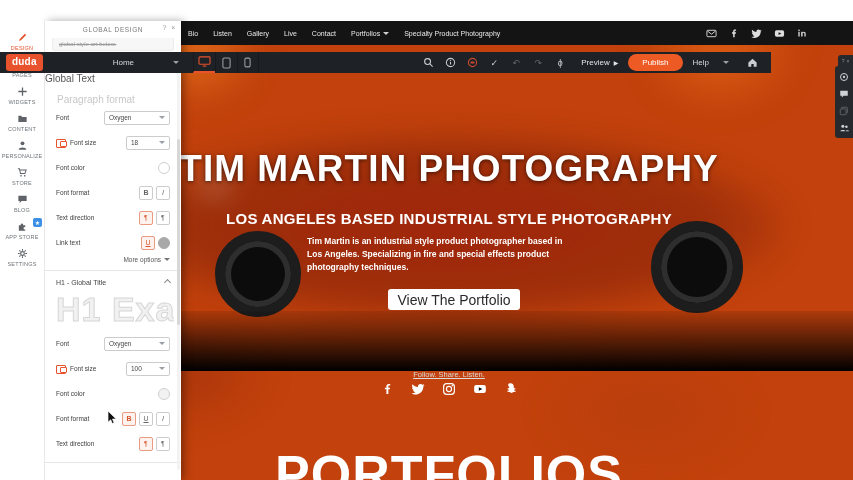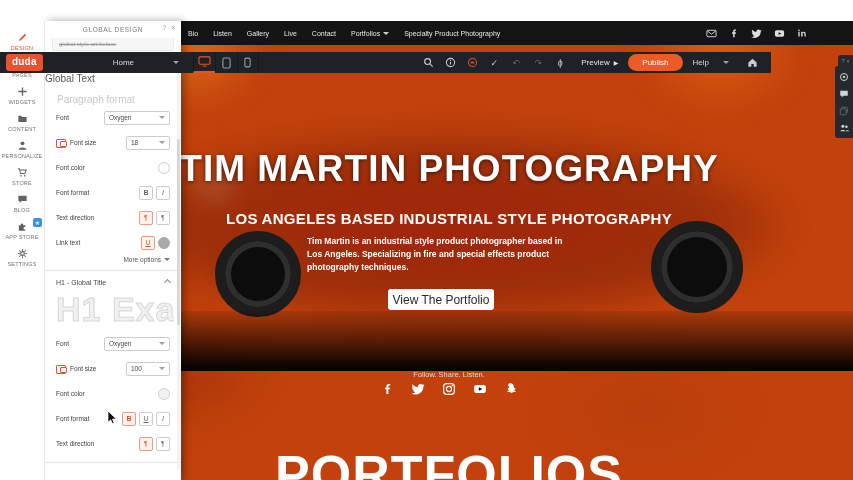--- a/index.html
+++ b/index.html
@@ -93,25 +93,25 @@
     display:flex; align-items:center; padding-left:143px; gap:15px; }
   .nav-item { font-size:7px; color:#e8e8e8; white-space:nowrap; display:flex; align-items:center; gap:3px; }
   .nav-social { margin-left:auto; display:flex; align-items:center; gap:12px; padding-right:46px; }
   .nav-social svg { display:block; }
   .hero-title { position:absolute; top:127px; left:0; right:0; text-align:center; color:#fff;
     font-size:37px; font-weight:bold; letter-spacing:1px; text-shadow:0 1px 4px rgba(0,0,0,.6); }
   .hero-sub { position:absolute; top:189px; left:0; right:0; text-align:center; color:#fff;
     font-size:15px; font-weight:bold; letter-spacing:.3px; }
   .hero-body { position:absolute; top:214px; left:50%; margin-left:-142px; width:272px;
     color:#fff; font-size:8.5px; font-weight:bold; line-height:1.55; }
-  .cta { position:absolute; top:268px; left:50%; margin-left:-61px; width:106px; height:21px;
-    background:#fff; border:none; border-radius:3px; font-size:12px; color:#2a2a2a;
+  .cta { position:absolute; top:268px; left:50%; margin-left:-61px; width:132px; height:21px;
+    background:#fff; border:none; border-radius:3px; font-size:14px; color:#2a2a2a;
     display:flex; align-items:center; justify-content:center; }
   .follow-cap { position:absolute; top:349px; left:0; right:0; text-align:center;
-    color:#dcdcdc; font-size:7.5px; }
+    color:#dcdcdc; font-size:7.5px;text-decoration:underline; }
   .follow-icons { position:absolute; top:361px; left:0; right:0; display:flex;
     justify-content:center; gap:17px; }
   .portfolios { position:absolute; top:423px; left:0; right:0; text-align:center; color:#fff;
     font-size:52px; font-weight:bold; letter-spacing:1px; }
   .wheel { position:absolute; border-radius:50%; background:#0c0c0c; border:10px solid #1d1d1d;
     box-shadow:inset 0 0 0 6px #2e2e2e; }
 
   
   .side-toolbar { position:absolute; right:0; top:55px; z-index:15; }
   .st-handle { width:15px; height:11px; background:#26292d; border-radius:3px 0 0 0; margin-left:3px;

